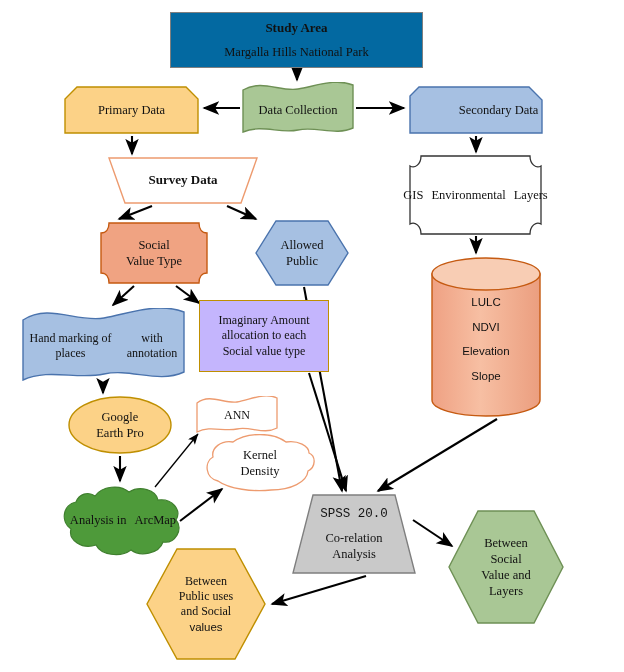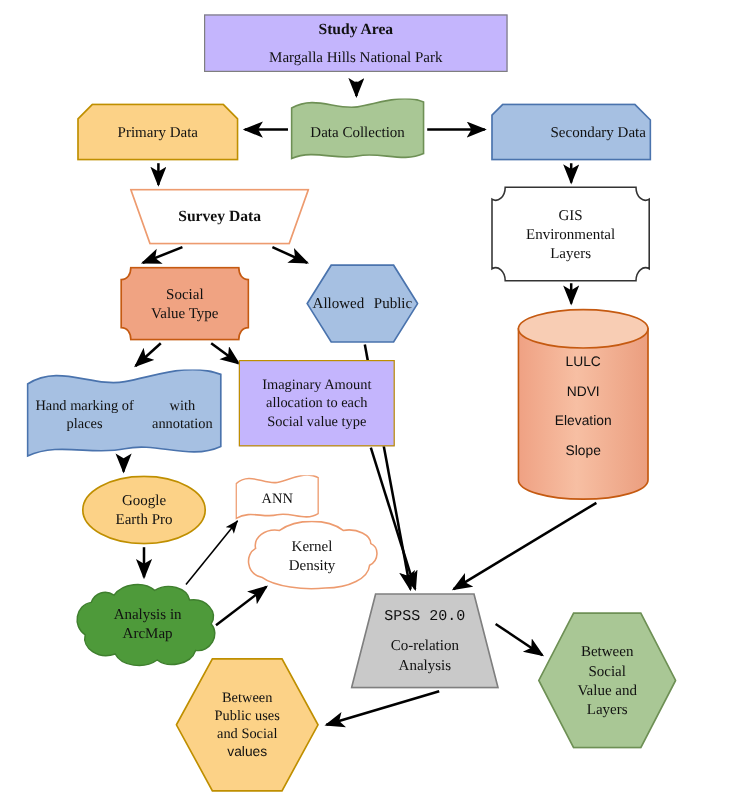--- a/index.html
+++ b/index.html
@@ -8,39 +8,39 @@
   #edges{position:absolute;left:0;top:0;width:624px;height:672px;pointer-events:none;}
   #shapes{position:absolute;left:0;top:0;width:624px;height:672px;}
   .node{position:absolute;box-sizing:border-box;display:flex;align-items:center;
         justify-content:center;text-align:center;line-height:1.28;}
   .node .lbl{position:relative;z-index:3;padding:0 4px;}
   .svgwrap{position:absolute;left:0;top:0;width:100%;height:100%;z-index:1;}
   .ttl{font-weight:bold;}
   .sans{font-family:"Liberation Sans",sans-serif;}
 
   
-  .box-study{left:170px;top:12px;width:253px;height:48px;border:1px solid #7f7f7f;
-             background:#c4b5fd;flex-direction:column;font-size:12.5px;}
+  .box-study{left:170px;top:12px;width:253px;height:56px;border:1px solid #7f7f7f;
+             background:#0369a1;flex-direction:column;font-size:12.5px;}
   .box-study .ttl{font-size:13px;margin-bottom:7px;}
   .box-imaginary{left:199px;top:300px;width:130px;height:72px;border:1px solid #bf8f00;
                  background:#c4b5fd;font-size:12px;flex-direction:column;}
   
   .n-primary{left:64px;top:86px;width:135px;height:48px;font-size:12.5px;border-radius:13px;}
   .n-collect{left:242px;top:82px;width:112px;height:55px;font-size:12.5px;}
   .n-secondary{left:409px;top:86px;width:134px;height:48px;font-size:12.5px;padding-left:45px;}
   .n-survey{left:108px;top:157px;width:150px;height:47px;font-size:13px;}
   .n-social{left:100px;top:222px;width:108px;height:62px;font-size:12.5px;}
   .n-allowed{left:255px;top:220px;width:94px;height:66px;font-size:12.5px;}
   .n-hand{left:22px;top:308px;width:163px;height:76px;font-size:12px;}
   .n-gis{left:409px;top:155px;width:133px;height:80px;font-size:12.5px;}
   .n-cyl{left:431px;top:256px;width:110px;height:162px;font-size:11.5px;
          flex-direction:column;justify-content:flex-start;padding-top:34px;}
   .n-cyl .lbl{margin:5px 0;}
   .n-gep{left:68px;top:396px;width:104px;height:58px;font-size:12.5px;}
-  .n-ann{left:196px;top:396px;width:70px;height:40px;font-size:12px;}
+  .n-ann{left:196px;top:396px;width:82px;height:40px;font-size:12px;}
   .n-kde{left:203px;top:434px;width:114px;height:58px;font-size:12.5px;}
   .n-arc{left:62px;top:484px;width:122px;height:72px;font-size:12.5px;}
   .n-spss{left:292px;top:494px;width:124px;height:80px;font-size:12.5px;}
   .n-hexL{left:146px;top:548px;width:120px;height:112px;font-size:12px;}
   .n-hexR{left:448px;top:510px;width:116px;height:114px;font-size:12.5px;}
 </style>
 </head>
 <body>
 
 <div id="diagram">
@@ -119,21 +119,21 @@
 
     <div class="node n-social" style="flex-direction:column;">
       <svg class="svgwrap" viewBox="0 0 108 62" preserveAspectRatio="none">
         <path d="M1,11 C6,11 9,7 9,1 L99,1 C99,7 102,11 107,11 L107,51
                  C102,51 99,55 99,61 L9,61 C9,55 6,51 1,51 Z" fill="#f0a382" stroke="#c55a11" stroke-width="1.4"></path>
       </svg>
       <div class="lbl">Social</div>
       <div class="lbl">Value Type</div>
     </div>
 
-    <div class="node n-allowed" style="">
+    <div class="node n-allowed" style="flex-direction:column;">
       <svg class="svgwrap" viewBox="0 0 94 66" preserveAspectRatio="none">
         <polygon points="21,1 73,1 93,33 73,65 21,65 1,33" fill="#a6c0e2" stroke="#4a73ad" stroke-width="1.4"></polygon>
       </svg>
       <div class="lbl">Allowed</div>
       <div class="lbl">Public</div>
     </div>
 
     <div class="node n-hand" style="flex-direction:row;">
       <svg class="svgwrap" viewBox="0 0 163 76" preserveAspectRatio="none">
         <path d="M1,12 C27,-5 55,15 82,10 C109,5 136,-6 162,4 L162,64
@@ -142,21 +142,21 @@
       <div class="lbl">Hand marking of places</div>
       <div class="lbl">with annotation</div>
     </div>
 
     <div class="node box-imaginary">
       <div class="lbl">Imaginary Amount</div>
       <div class="lbl">allocation to each</div>
       <div class="lbl">Social value type</div>
     </div>
 
-    <div class="node n-gis" style="flex-direction:column;">
+    <div class="node n-gis" style="flex-direction:row;">
       <svg class="svgwrap" viewBox="0 0 133 80" preserveAspectRatio="none">
         <path d="M12,1 C12,9 6,14 1,11 L1,69 C6,66 12,71 12,79 L121,79
                  C121,71 127,66 132,69 L132,11 C127,14 121,9 121,1 Z" fill="#ffffff" stroke="#333333" stroke-width="1.3"></path>
       </svg>
       <div class="lbl">GIS</div>
       <div class="lbl">Environmental</div>
       <div class="lbl">Layers</div>
     </div>
 
     <div class="node n-cyl sans">
@@ -195,21 +195,21 @@
 
     <div class="node n-kde" style="flex-direction:column;">
       <svg class="svgwrap" viewBox="0 0 114 58" preserveAspectRatio="none">
         <path d="M30,8 C44,-2 70,-2 83,8 C95,6 106,12 106,19 C113,22 113,33 105,37
                  C104,48 88,56 68,56 C50,58 26,55 15,47 C2,44 1,28 10,23 C8,14 18,6 30,8 Z" fill="#ffffff" stroke="#ed9b6f" stroke-width="1.3"></path>
       </svg>
       <div class="lbl">Kernel</div>
       <div class="lbl">Density</div>
     </div>
 
-    <div class="node n-arc" style="flex-direction:column;">
+    <div class="node n-arc" style="flex-direction:row;">
       <svg class="svgwrap" viewBox="0 0 122 72" preserveAspectRatio="none">
         <path d="M33,12 C40,2 58,0 67,8 C78,1 94,6 96,16 C110,14 120,26 114,36
                  C122,45 113,60 101,58 C97,70 78,73 69,66 C58,74 39,71 34,61
                  C20,66 6,56 9,45 C-2,38 1,20 14,18 C17,10 26,7 33,12 Z" fill="#4e9a3a" stroke="#3f7f2e" stroke-width="1.2"></path>
       </svg>
       <div class="lbl">Analysis in</div>
       <div class="lbl">ArcMap</div>
     </div>
 
     <div class="node n-spss" style="flex-direction:column;">

